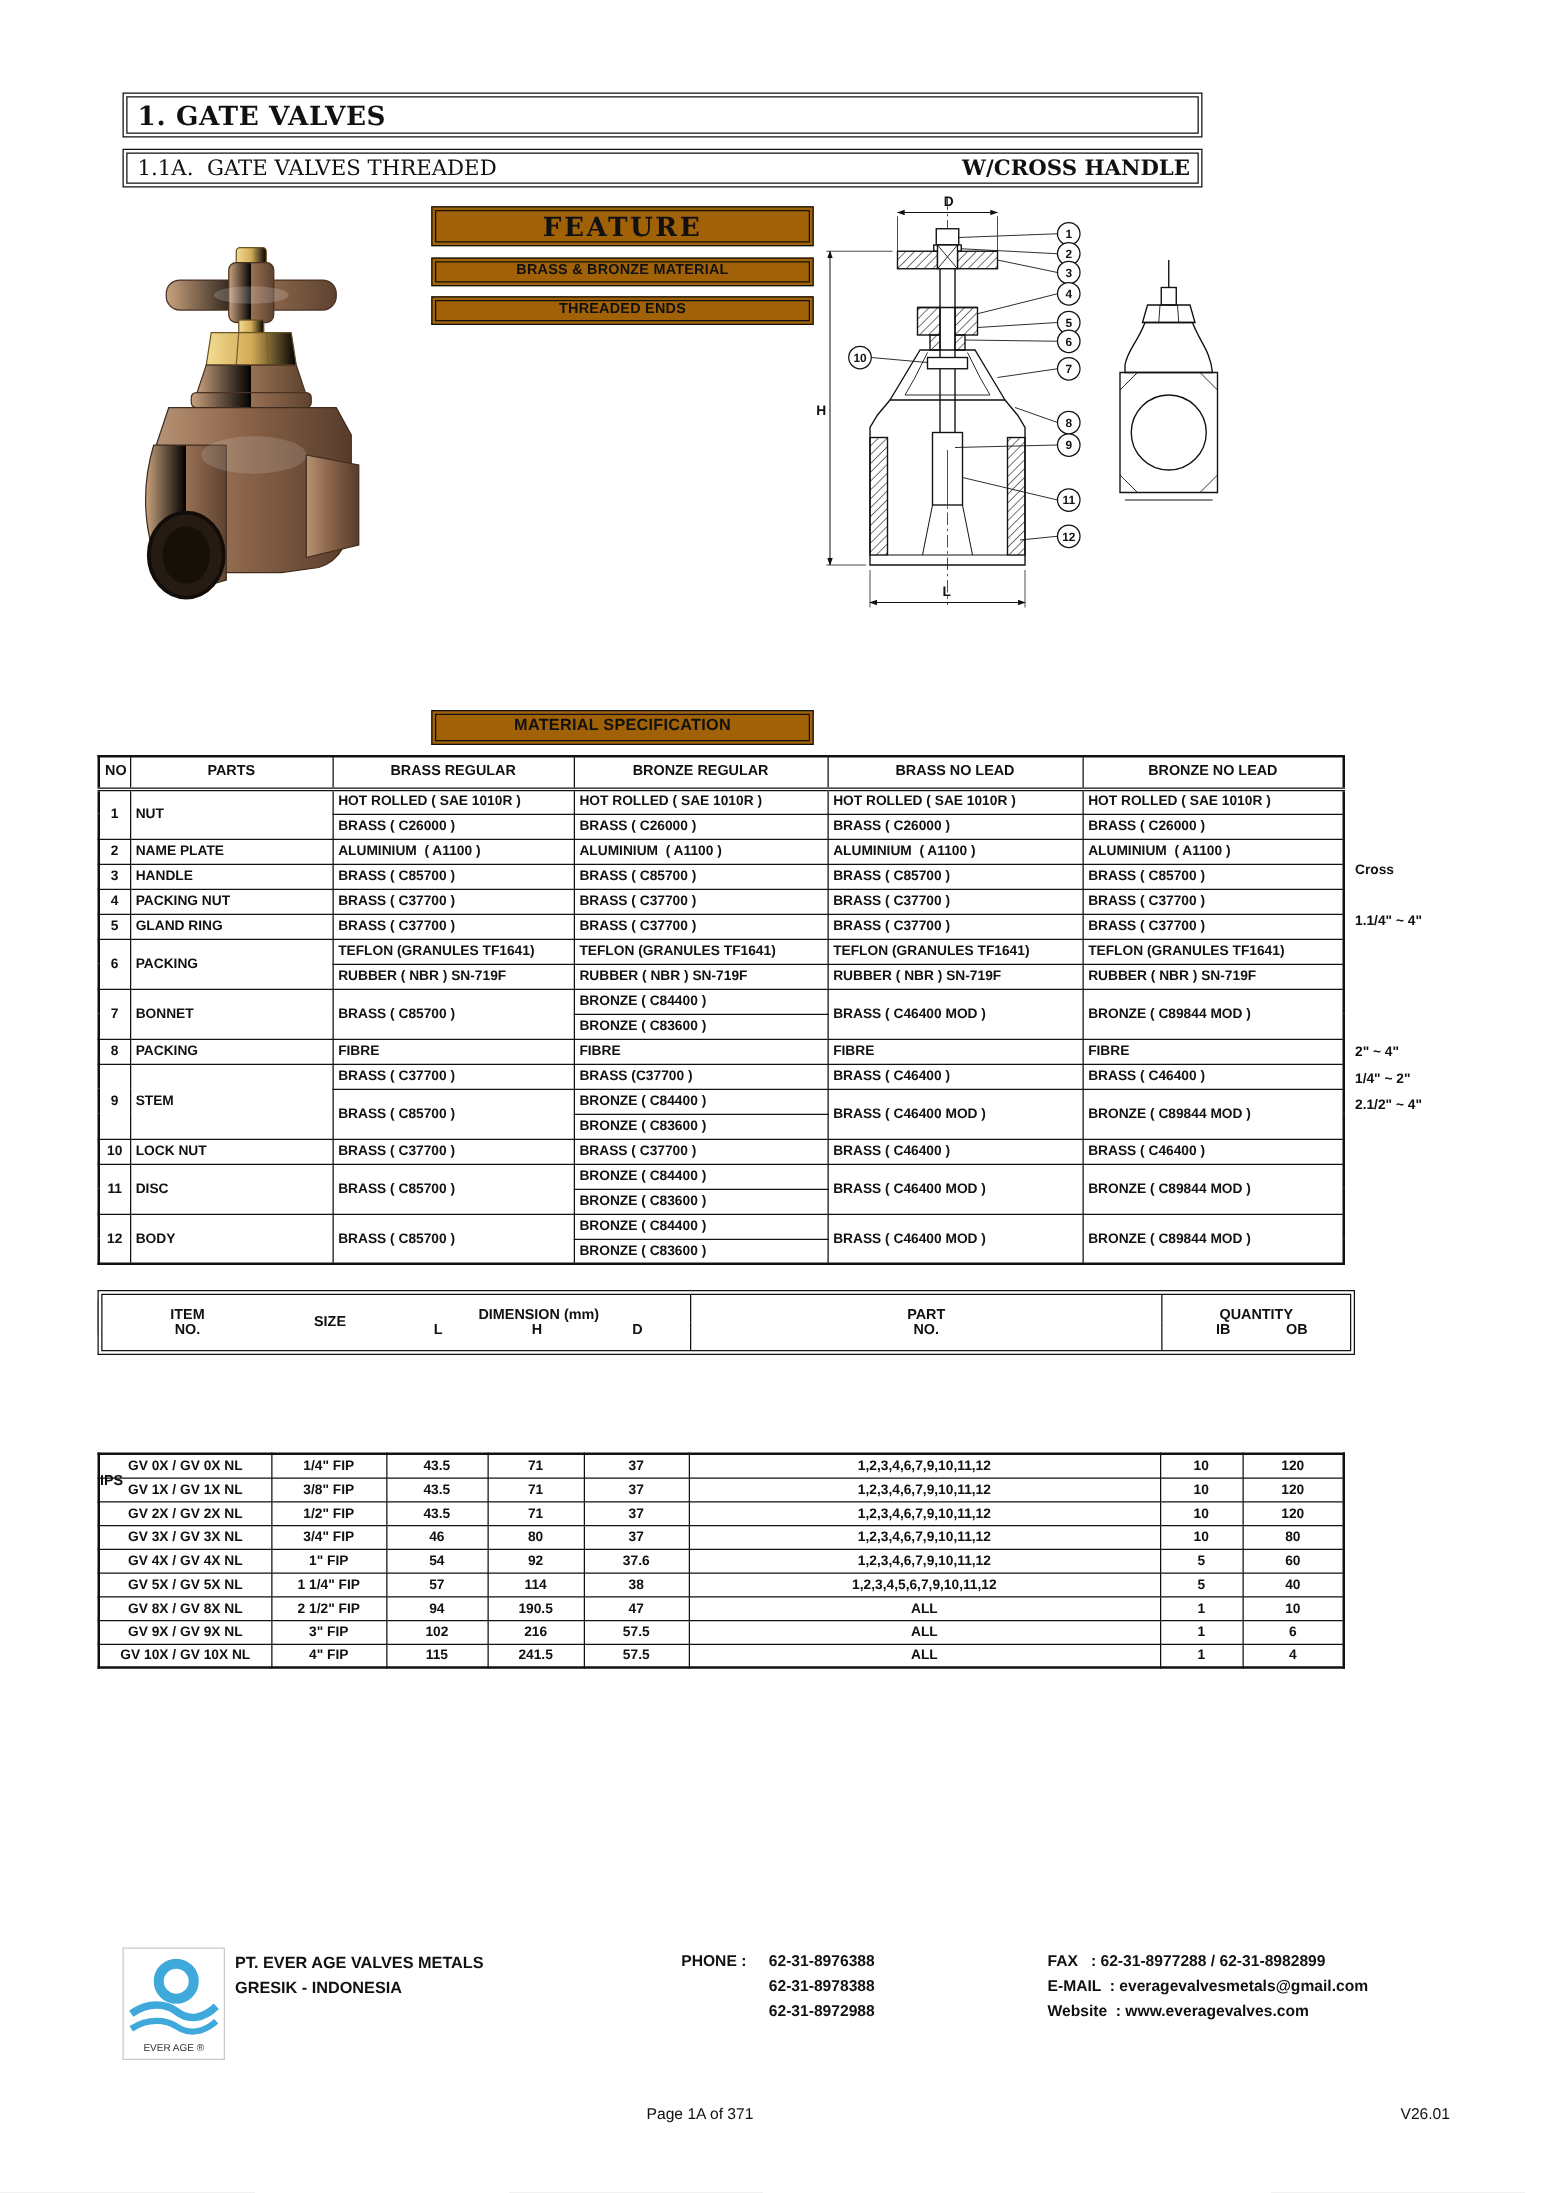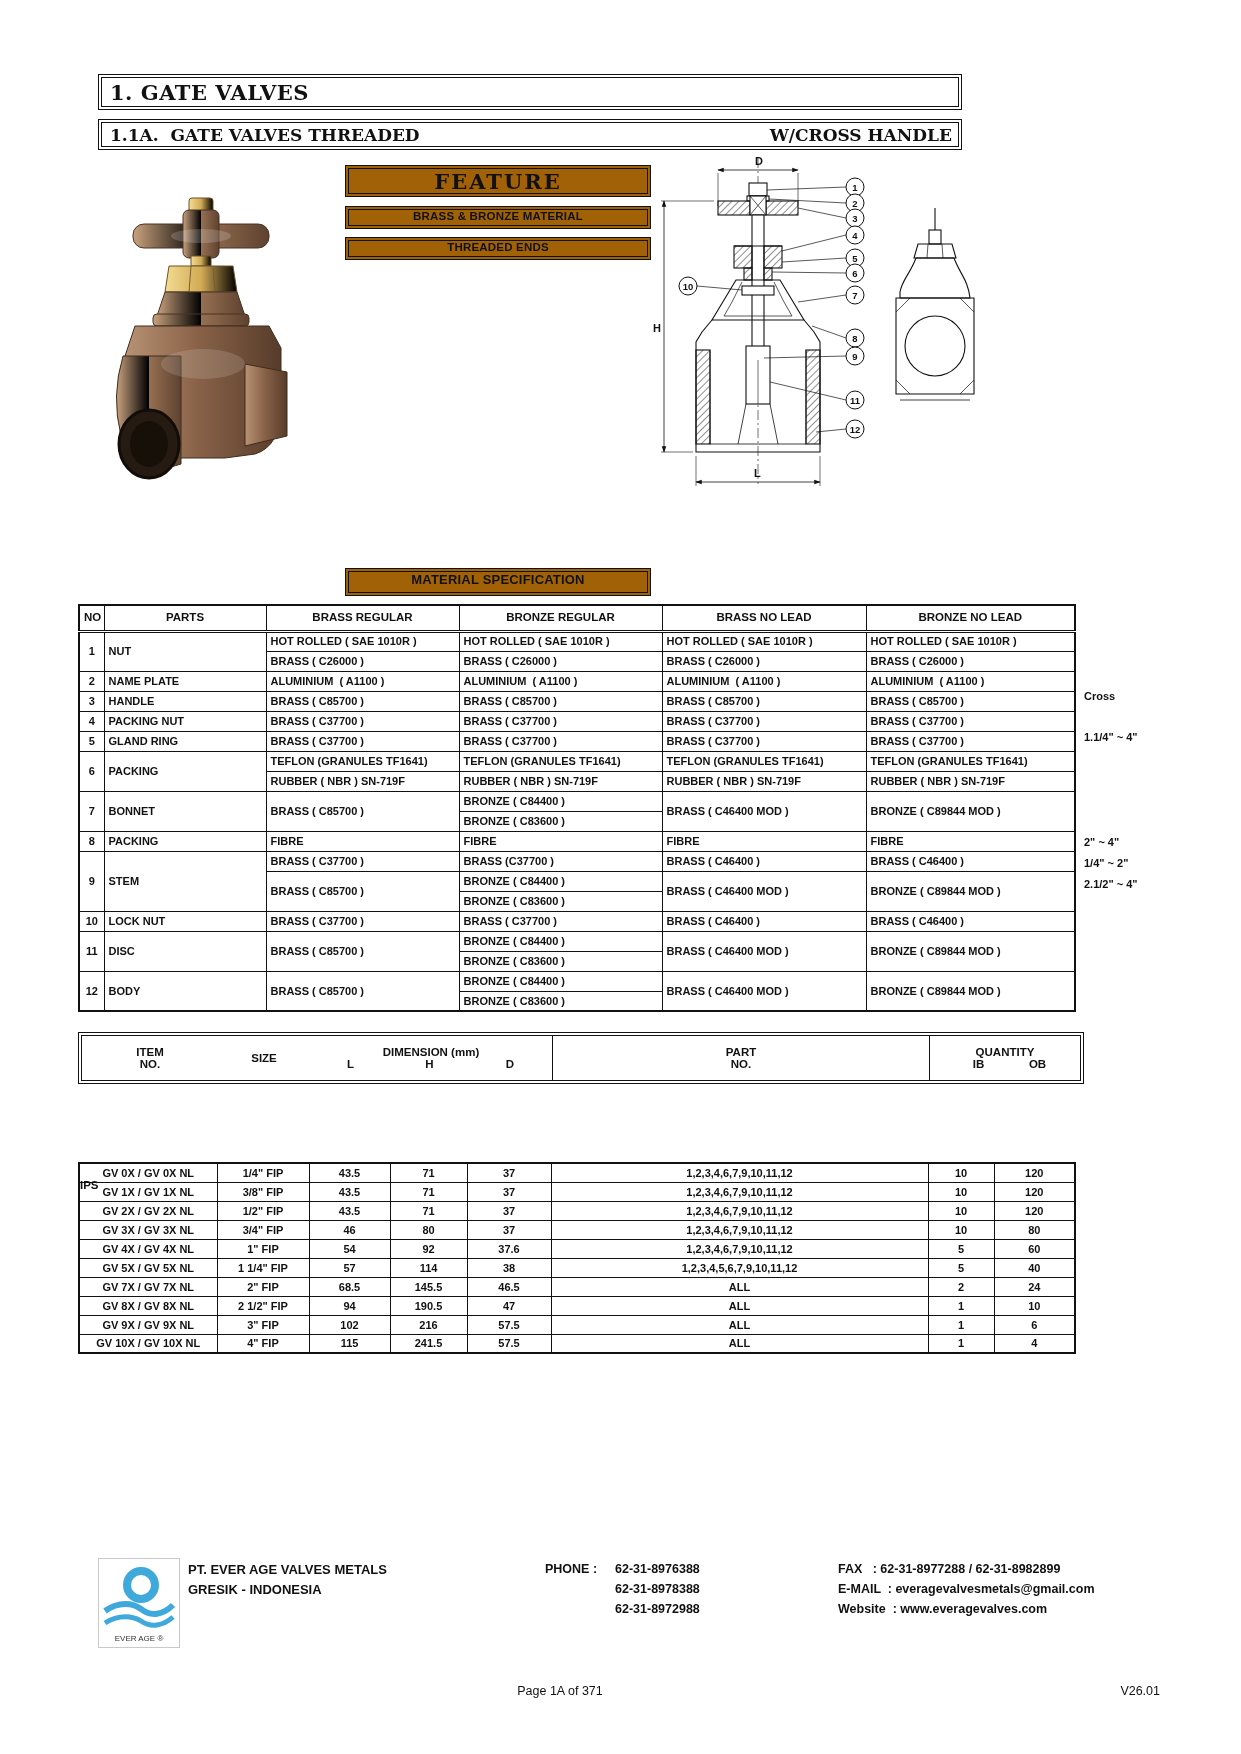--- a/index.html
+++ b/index.html
@@ -4,21 +4,21 @@
 <style>
   html,body{margin:0;padding:0;background:#e8e8e8;}
   .page{position:relative;width:1241px;height:1754px;background:#ffffff;overflow:hidden;
         font-family:"Liberation Sans",sans-serif;color:#111;}
   .abs{position:absolute;}
   .pre{white-space:pre;}
 
   
   .banner{border:4px double #111;display:flex;align-items:center;box-sizing:border-box;background:#fff;}
   .banner .t1{font-family:"DejaVu Serif","Liberation Serif",serif;font-weight:bold;font-size:21px;letter-spacing:.5px;padding-left:8px;}
-  .banner .t2{font-family:"DejaVu Serif","Liberation Serif",serif;font-weight:bold;font-size:17px;padding-left:8px;}
+  .banner .t2{font-family:"DejaVu Serif","Liberation Serif",serif;font-weight:normal;font-size:17px;padding-left:8px;}
   .banner .t2r{font-family:"DejaVu Serif","Liberation Serif",serif;font-weight:bold;font-size:17px;margin-left:auto;padding-right:6px;}
 
   .fbox{border:4px double #111;box-sizing:border-box;display:flex;align-items:flex-start;justify-content:center;background:#a16207;}
   .fbox.big{font-family:"DejaVu Serif","Liberation Serif",serif;font-weight:bold;font-size:21px;letter-spacing:2px;}
   .fbox.small{font-weight:bold;font-size:11.5px;letter-spacing:.2px;}
 
   
   table{border-collapse:collapse;}
   .spec{width:998px;table-layout:fixed;border:2px solid #111;}
   .spec th,.spec td{border:1px solid #111;font-weight:bold;font-size:11px;line-height:1.1;
@@ -507,30 +507,20 @@
         <td>GV 5X / GV 5X NL</td>
         <td>1 1/4" FIP</td>
         <td>57</td>
         <td>114</td>
         <td>38</td>
         <td>1,2,3,4,5,6,7,9,10,11,12</td>
         <td>5</td>
         <td>40</td>
       </tr>
       <tr>
-        <td>GV 7X / GV 7X NL</td>
-        <td>2" FIP</td>
-        <td>68.5</td>
-        <td>145.5</td>
-        <td>46.5</td>
-        <td>ALL</td>
-        <td>2</td>
-        <td>24</td>
-      </tr>
-      <tr>
         <td>GV 8X / GV 8X NL</td>
         <td>2 1/2" FIP</td>
         <td>94</td>
         <td>190.5</td>
         <td>47</td>
         <td>ALL</td>
         <td>1</td>
         <td>10</td>
       </tr>
       <tr>

